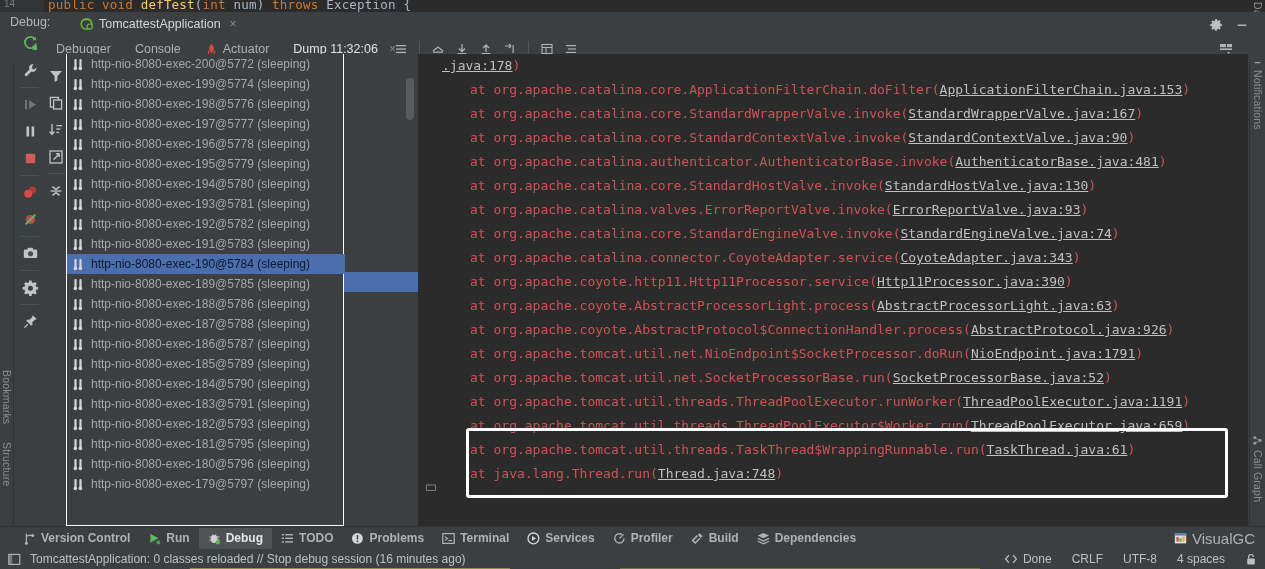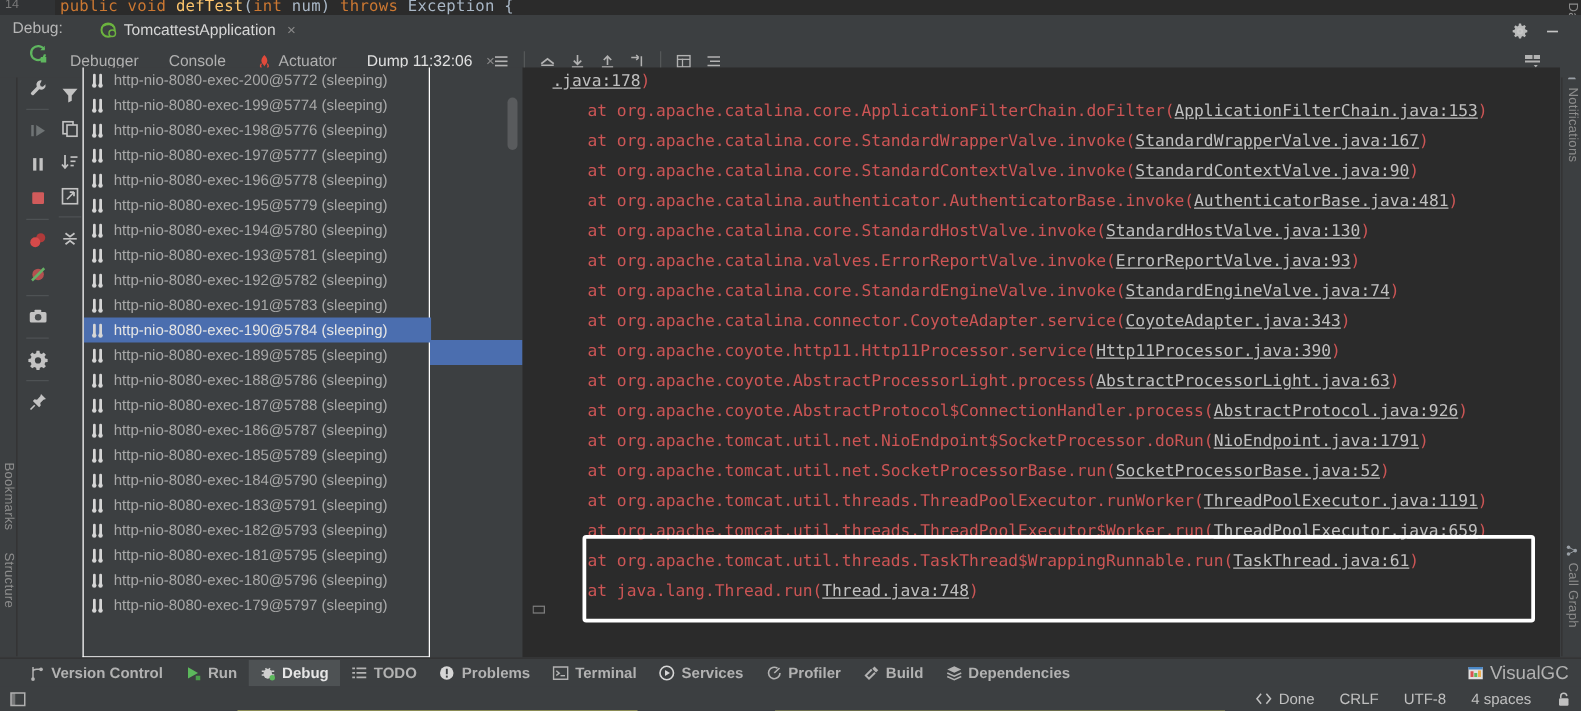--- a/index.html
+++ b/index.html
@@ -109,21 +109,21 @@
   
   .threads-panel {
     position: absolute; left: 66px; top: 54px; width: 278px; height: 472px;
     background: #3c3f41; border: 1px solid #ffffff; border-top: none;
   }
   .threads-scroll { position: absolute; left: 0; top: 0; width: 278px; height: 471px; overflow: hidden; }
   .tr-row {
     height: 20px; display: flex; align-items: center; gap: 6px;
     padding-left: 6px; font-size: 12px; color: #a8a8a8; white-space: nowrap;
   }
-  .tr-row.sel { background: #4b6eaf; color: #e5e5e5; }
+  .tr-row.sel { background: #4b6eaf; color: #0f172a; }
   .tr-ico { width: 12px; height: 13px; flex: 0 0 12px; }
 
   
   .sel-extend {
     position: absolute; left: 344px; top: 272px; width: 74px; height: 20px;
     background: #4b6eaf;
   }
   .threads-gap {
     position: absolute; left: 344px; top: 54px; width: 74px; height: 472px;
     background: #3c3f41;
@@ -825,20 +825,21 @@
     </div>
   </div>
 
   <div class="status-bar">
     <div class="status-left-ico">
       <svg width="13" height="13" viewBox="0 0 13 13">
           <rect x="0.8" y="1.4" width="11" height="10" fill="none" stroke="#b0b0b0" stroke-width="1.2"></rect>
           <rect x="0.8" y="1.4" width="3.4" height="10" fill="#b0b0b0" opacity="0.5"></rect>
         </svg>
     </div>
+    <div class="status-msg">TomcattestApplication: 0 classes reloaded // Stop debug session (16 minutes ago)</div>
     <div class="status-right">
       <span style="display:flex;align-items:center;gap:5px;">
         <span>
           <svg width="14" height="12" viewBox="0 0 16 12">
               <path d="M5.6 1.5L1.8 6l3.8 4.5M10.4 1.5L14.2 6l-3.8 4.5" stroke="#c0c0c0" stroke-width="1.4" fill="none"></path>
             </svg>
         </span>
         <span>Done</span>
       </span>
       <span>CRLF</span>

